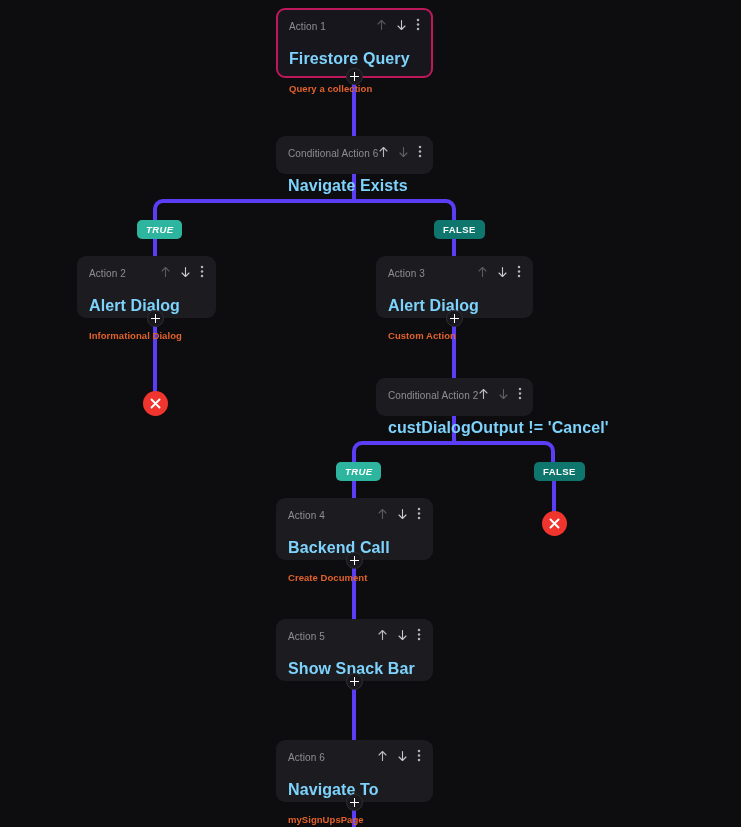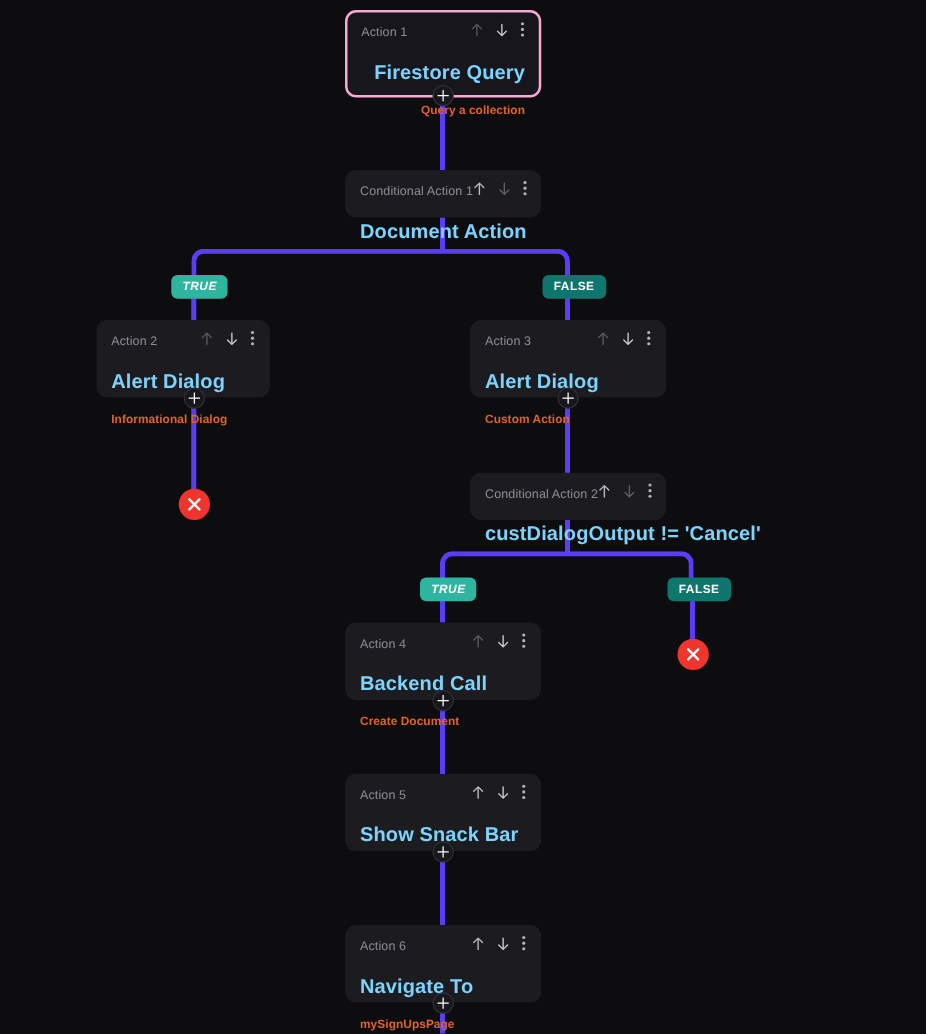--- a/index.html
+++ b/index.html
@@ -35,23 +35,22 @@
 
   
   .node {
     position: absolute;
     background: #1c1c20;
     border-radius: 9px;
     border: 1px solid transparent;
     padding: 9px 11px 9px 11px;
   }
   .node.selected {
-    border: 2px solid #f9a8d4;
+    border: 2px solid #be185d;
     background: #17161d;
-    text-align: right;
   }
   .node-head {
     display: flex;
     align-items: center;
     justify-content: space-between;
     height: 14px;
   }
   .node-index {
     font-size: 10px;
     color: #8d8d95;
@@ -181,42 +180,42 @@
         </span>
       </span>
     </div>
     <div class="node-title">Firestore Query</div>
     <div class="node-sub">Query a collection</div>
   </div>
   <div class="plus" style="left:346px; top:68px;"></div>
 
   <div class="node" style="left:276px; top:136px; width:157px; height:38px;">
     <div class="node-head">
-      <span class="node-index">Conditional Action 1</span>
-      <span class="node-actions">
-        <span class="ic ic-bright">
-          <svg width="11" height="12" viewBox="0 0 11 12">
-              <path d="M5.5 1.5v9M2 5l3.5-3.5L9 5" stroke="#d6d6dc" stroke-width="1.1" fill="none" stroke-linecap="round" stroke-linejoin="round"></path>
-            </svg>
-        </span>
-        <span class="ic ic-dim">
-          <svg width="11" height="12" viewBox="0 0 11 12">
-              <path d="M5.5 10.5v-9M2 7l3.5 3.5L9 7" stroke="#e8e8ee" stroke-width="1.1" fill="none" stroke-linecap="round" stroke-linejoin="round"></path>
-            </svg>
-        </span>
-        <span class="ic ic-bright">
-          <svg width="4" height="13" viewBox="0 0 4 13">
-              <circle cx="2" cy="2" r="1.25" fill="#cfcfd6"></circle>
-              <circle cx="2" cy="6.5" r="1.25" fill="#cfcfd6"></circle>
-              <circle cx="2" cy="11" r="1.25" fill="#cfcfd6"></circle>
-            </svg>
-        </span>
-      </span>
-    </div>
-    <div class="node-title">Document Action</div>
+      <span class="node-index">Conditional Action 6</span>
+      <span class="node-actions">
+        <span class="ic ic-bright">
+          <svg width="11" height="12" viewBox="0 0 11 12">
+              <path d="M5.5 1.5v9M2 5l3.5-3.5L9 5" stroke="#d6d6dc" stroke-width="1.1" fill="none" stroke-linecap="round" stroke-linejoin="round"></path>
+            </svg>
+        </span>
+        <span class="ic ic-dim">
+          <svg width="11" height="12" viewBox="0 0 11 12">
+              <path d="M5.5 10.5v-9M2 7l3.5 3.5L9 7" stroke="#e8e8ee" stroke-width="1.1" fill="none" stroke-linecap="round" stroke-linejoin="round"></path>
+            </svg>
+        </span>
+        <span class="ic ic-bright">
+          <svg width="4" height="13" viewBox="0 0 4 13">
+              <circle cx="2" cy="2" r="1.25" fill="#cfcfd6"></circle>
+              <circle cx="2" cy="6.5" r="1.25" fill="#cfcfd6"></circle>
+              <circle cx="2" cy="11" r="1.25" fill="#cfcfd6"></circle>
+            </svg>
+        </span>
+      </span>
+    </div>
+    <div class="node-title">Navigate Exists</div>
   </div>
 
   <div class="badge badge-true" style="left:137px; top:220px;">TRUE</div>
   <div class="badge badge-false" style="left:434px; top:220px;">FALSE</div>
 
   <div class="node" style="left:77px; top:256px; width:139px; height:62px;">
     <div class="node-head">
       <span class="node-index">Action 2</span>
       <span class="node-actions">
         <span class="ic ic-dim">

